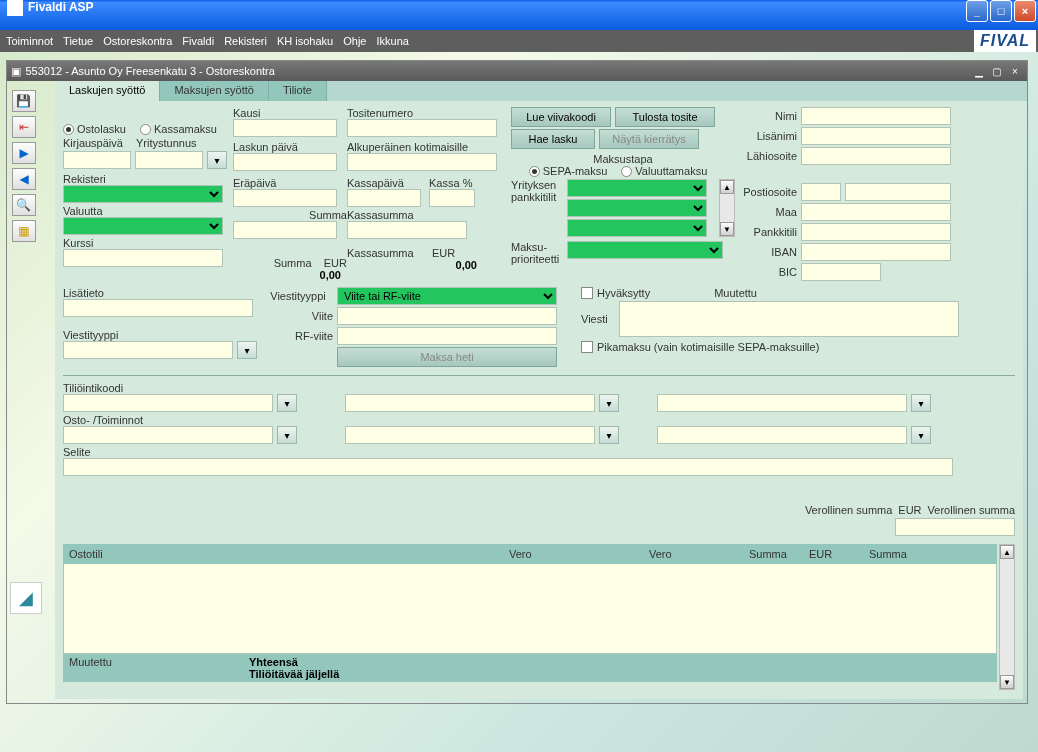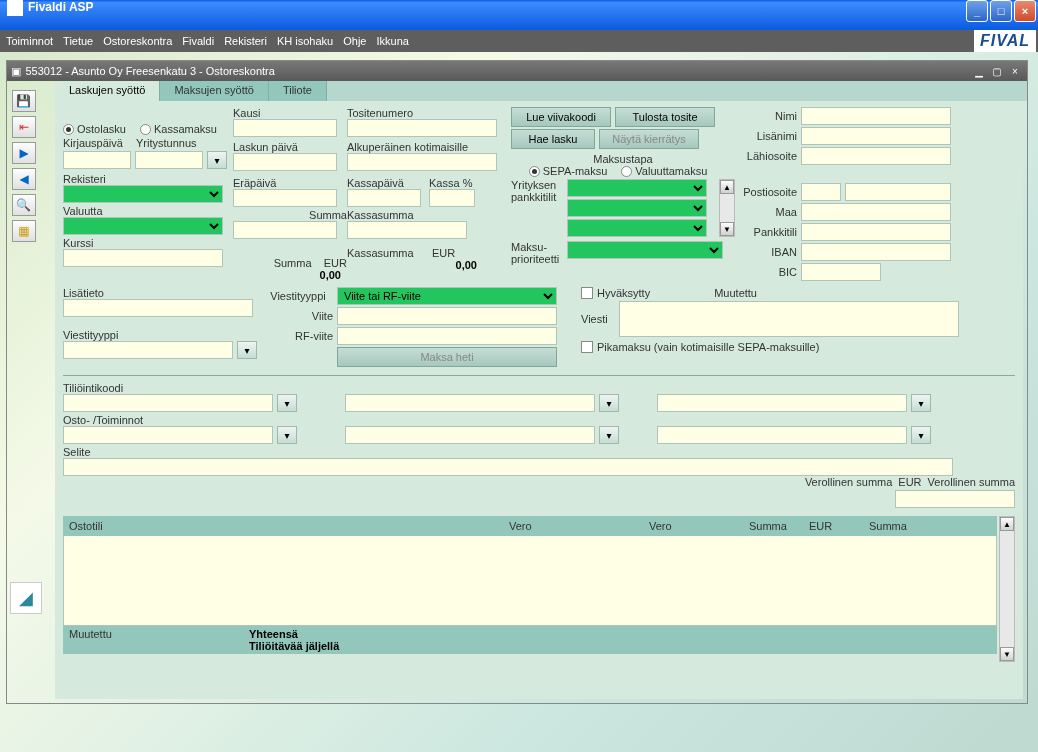--- a/index.html
+++ b/index.html
@@ -305,21 +305,21 @@
           <span style="width:40px"></span>
           <input type="text" style="width: 250px;">
             <span class="small-btn">▾</span>
           <span style="width:30px"></span>
           <input type="text" style="width: 250px;">
             <span class="small-btn">▾</span>
         </div>
         <div class="lbl">Selite</div>
         <input type="text" style="width: 890px;">
 
-        <div style="display:flex;justify-content:flex-end;margin-top:0;gap:6px;align-items:center">
+        <div style="display:flex;justify-content:flex-end;margin-top:28px;gap:6px;align-items:center">
           <span class="lbl">Verollinen summa</span>
           <span class="lbl">EUR</span>
           <span class="lbl">Verollinen summa</span>
         </div>
         <div style="display:flex;justify-content:flex-end;margin-top:2px">
           <input type="text" style="width: 120px;">
         </div>
 
         
         <div style="margin-top:8px;display:flex">

